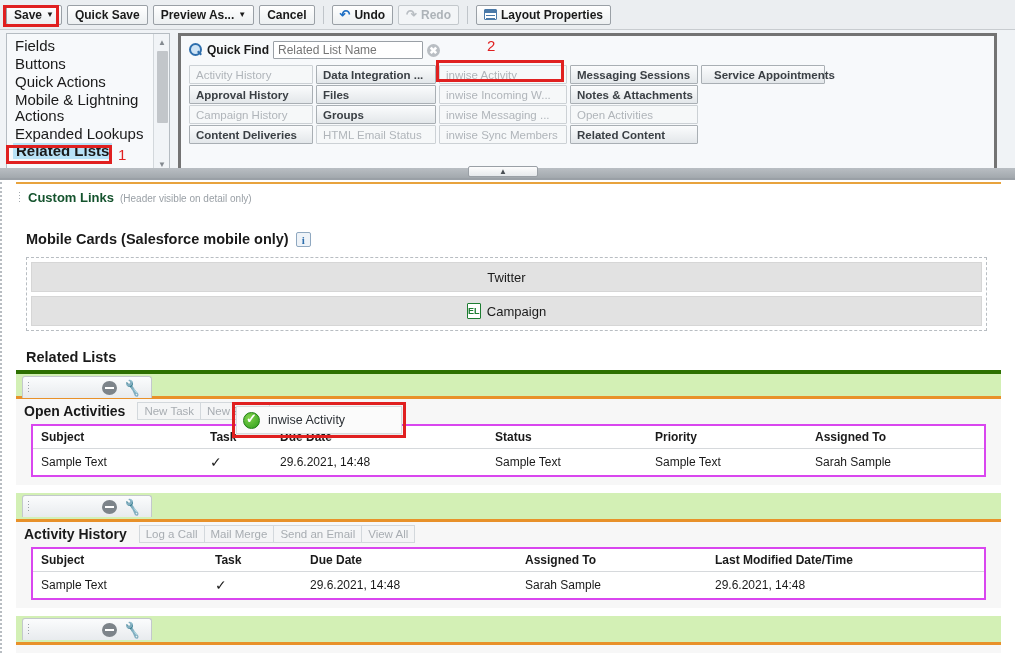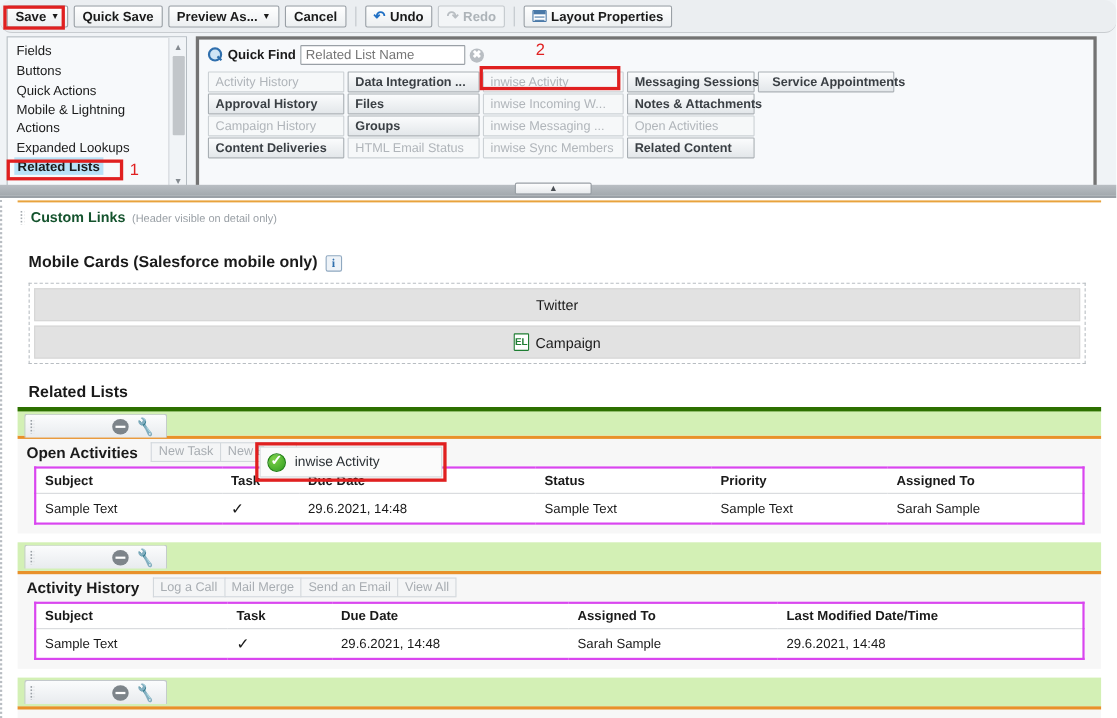--- a/index.html
+++ b/index.html
@@ -19,21 +19,20 @@
     position: absolute; left: 0; top: 0; width: 1015px; height: 180px;
     background: #f0f3f6;
     border-bottom: 2px solid #9aa0a6;
   }
   .toolbar {
     position: absolute; left: 0; top: 0; height: 30px; width: 1015px;
     background: #ebeef1;
     display: flex; align-items: center; gap: 5px;
     padding: 0 6px;
     border-bottom: 1px solid #c8ccd0;
-    border-radius: 11px;
   }
   .btn {
     display: inline-flex; align-items: center; gap: 4px;
     height: 20px; padding: 0 7px;
     background: linear-gradient(#ffffff, #eceff1);
     border: 1px solid #9aa0a6; border-radius: 2px;
     font-size: 12px; font-weight: bold; color: #1a1a1a;
     cursor: pointer; white-space: nowrap;
   }
   .btn.disabled { color: #adb3b8; background: #f3f5f7; border-color: #c3c8cc; cursor: default; }
@@ -60,21 +59,21 @@
   }
 
   
   .elem-pane {
     position: absolute; left: 6px; top: 33px; width: 164px; height: 140px;
     background: #f7f9fb; border: 1px solid #b5bcc2;
     display: flex;
   }
   .elem-list { flex: 1; padding: 3px 0 0 6px; overflow: hidden; }
   .elem-item {
-    font-size: 12px; color: #1a1a1a; line-height: 16px;
+    font-size: 15px; color: #1a1a1a; line-height: 16px;
     padding: 1px 2px; cursor: pointer; white-space: pre-line;
   }
   .elem-item.selected {
     background: #b8e2f7; font-weight: bold; display: inline-block;
     padding: 0 3px;
   }
   .scrollcol {
     width: 16px; background: #f1f4f7; border-left: 1px solid #d3d8dc;
     position: relative;
   }
@@ -134,21 +133,21 @@
     border: 1px solid #a9afb4; border-radius: 1px;
     cursor: pointer; white-space: nowrap;
   }
   .chip.used {
     color: #b0b5ba; font-weight: normal;
     background: #f6f8f9; border-color: #ccd1d5; cursor: default;
   }
   .chip.w1 { width: 124px; }
   .chip.w2 { width: 120px; }
   .chip.w3 { width: 128px; }
-  .chip.w4 { width: 116px; }
+  .chip.w4 { width: 128px; }
   .chip.w5 { width: 124px; padding-left: 12px; }
 
   
   .divider-bar {
     position: absolute; left: 0; bottom: 0; width: 1015px; height: 10px;
     background: linear-gradient(#b9bec3, #a2a8ad);
   }
   .divider-handle {
     position: absolute; left: 468px; top: -2px; width: 70px; height: 11px;
     background: linear-gradient(#fdfdfd, #e6e9ec);

